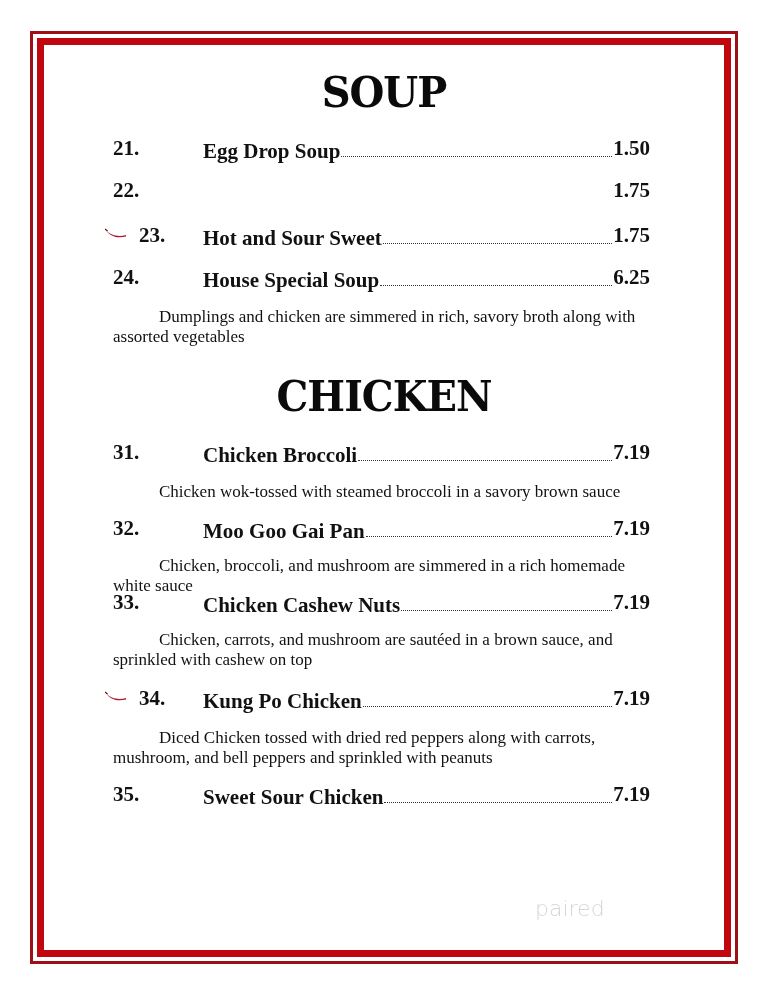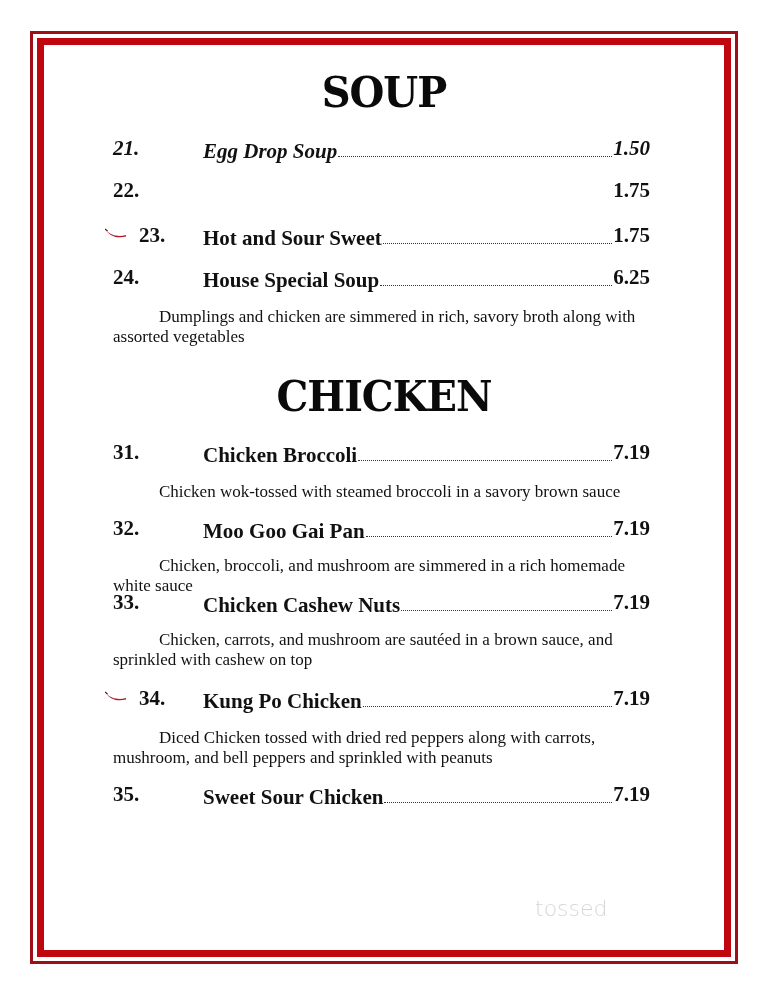--- a/index.html
+++ b/index.html
@@ -118,21 +118,21 @@
 </head>
 <body>
 
 <div class="frame-outer"></div>
 <div class="frame-inner"></div>
 
 <div class="content">
 
   <div class="section-title" style="top:68px;">SOUP</div>
 
-  <div class="item" style="top:136px;font-style:italic;">
+  <div class="item" style="top:136px;">
     <span class="num">21.</span>
     <div class="name-wrap">
         <span class="name">Egg Drop Soup</span>
         <span class="leader"></span>
       </div>
     <span class="price">1.50</span>
   </div>
 
   <div class="item" style="top:178px;">
     <span class="num">22.</span>
@@ -210,14 +210,14 @@
 
   <div class="item" style="top:782px;">
     <span class="num">35.</span>
     <div class="name-wrap">
         <span class="name">Sweet Sour Chicken</span>
         <span class="leader"></span>
       </div>
     <span class="price">7.19</span>
   </div>
 
-  <div class="watermark">tossed</div>
+  <div class="watermark">paired</div>
 </div>
 
 </body></html>

